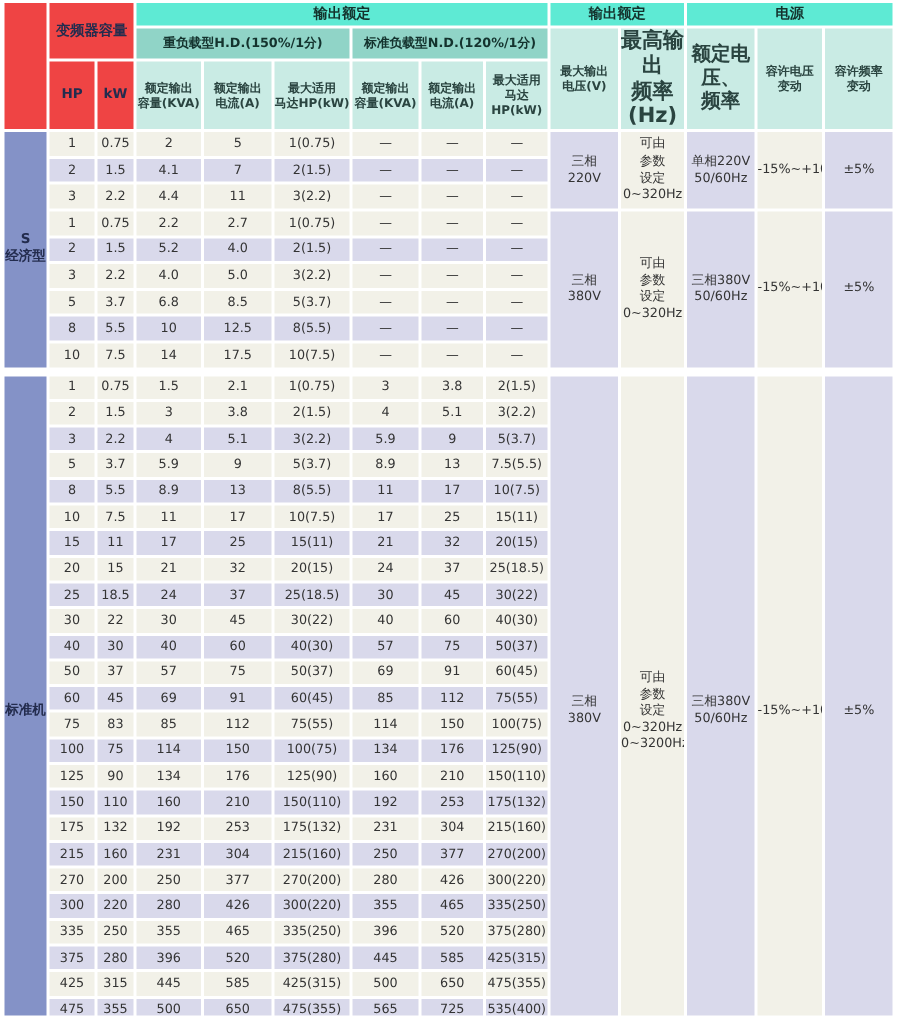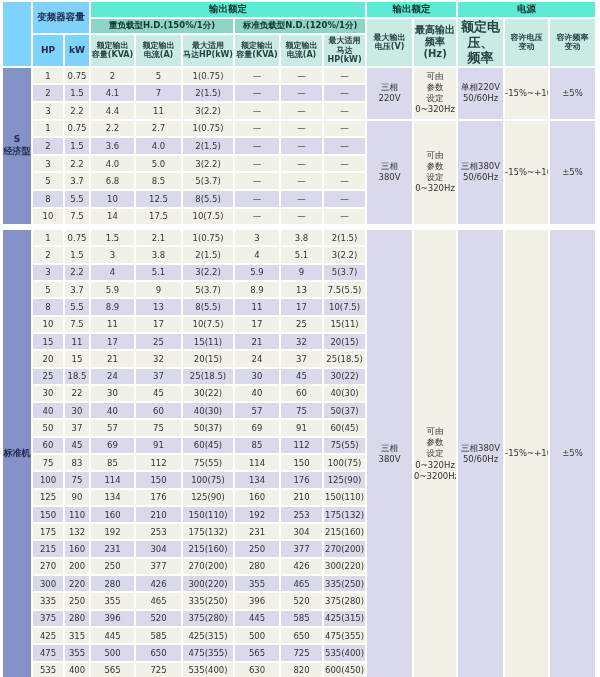--- a/index.html
+++ b/index.html
@@ -10,21 +10,21 @@
   table {
     border-collapse: separate; border-spacing: 2px;
     table-layout: fixed; width: 596px; margin-left: 1px;
   }
   th, td { padding: 0; text-align: center; vertical-align: middle; overflow: hidden; }
   th { font-weight: bold; }
   .h1 th { height: 15px; font-size: 9.5px; }
   .h2 th { height: 13px; font-size: 8.5px; white-space: nowrap; }
   .h3 th { height: 21px; font-size: 8px; white-space: pre-line; line-height: 1.2; }
   .h3 th.blue { font-size: 9px; white-space: nowrap; }
-  .blue    { background: #7dd3fc; color: #232C4E; }
+  .blue    { background: #ef4444; color: #232C4E; }
   .teal    { background: #5eead4; color: #14332E; }
   .midteal { background: #90D4C7; color: #14332E; }
   .mint    { background: #C9EBE4; color: #2A4440; }
   .cat {
     background: #8492C7; color: #232C4E;
     font-size: 9px; font-weight: bold; white-space: pre-line; line-height: 1.3;
   }
   td.num { font-size: 8.5px; color: #333333; }
   td.cream { background: #F2F1E8; }
   td.lav   { background: #D9D9EB; }
@@ -60,21 +60,21 @@
         <th class="blue" colspan="2" rowspan="2">变频器容量</th>
         <th class="teal" colspan="6">输出额定</th>
         <th class="teal" colspan="2">输出额定</th>
         <th class="teal" colspan="3">电源</th>
       </tr>
       <tr class="h2">
         <th class="midteal" colspan="3">重负载型H.D.(150%/1分)</th>
         <th class="midteal" colspan="3">标准负载型N.D.(120%/1分)</th>
         <th class="mint h3style" rowspan="2" style="font-size:8px;white-space:pre-line;line-height:1.2">最大输出
 电压(V)</th>
-        <th class="mint" rowspan="2" style="font-size:10px;white-space:pre-line;line-height:1.2">最高输出
+        <th class="mint" rowspan="2" style="font-size:14px;white-space:pre-line;line-height:1.2">最高输出
 频率(Hz)</th>
         <th class="mint" rowspan="2" style="font-size:13px;white-space:pre-line;line-height:1.2">额定电压、
 频率</th>
         <th class="mint" rowspan="2" style="font-size:8px;white-space:pre-line;line-height:1.2">容许电压
 变动</th>
         <th class="mint" rowspan="2" style="font-size:8px;white-space:pre-line;line-height:1.2">容许频率
 变动</th>
       </tr>
       <tr class="h3">
         <th class="blue">HP</th>
@@ -152,21 +152,21 @@
 设定
 0~320Hz</td>
           <td rowspan="6" class="merged lav">三相380V
 50/60Hz</td>
           <td rowspan="6" class="merged cream">-15%~+10%</td>
           <td rowspan="6" class="merged lav">±5%</td>
         </tr>
         <tr class="r0">
           <td class="num lav">2</td>
           <td class="num lav">1.5</td>
-          <td class="num lav">3.6</td>
+          <td class="num lav">5.2</td>
           <td class="num lav">4.0</td>
           <td class="num lav">2(1.5)</td>
           <td class="num lav">—</td>
           <td class="num lav">—</td>
           <td class="num lav">—</td>
         </tr>
         <tr class="r0">
           <td class="num cream">3</td>
           <td class="num cream">2.2</td>
           <td class="num cream">4.0</td>

